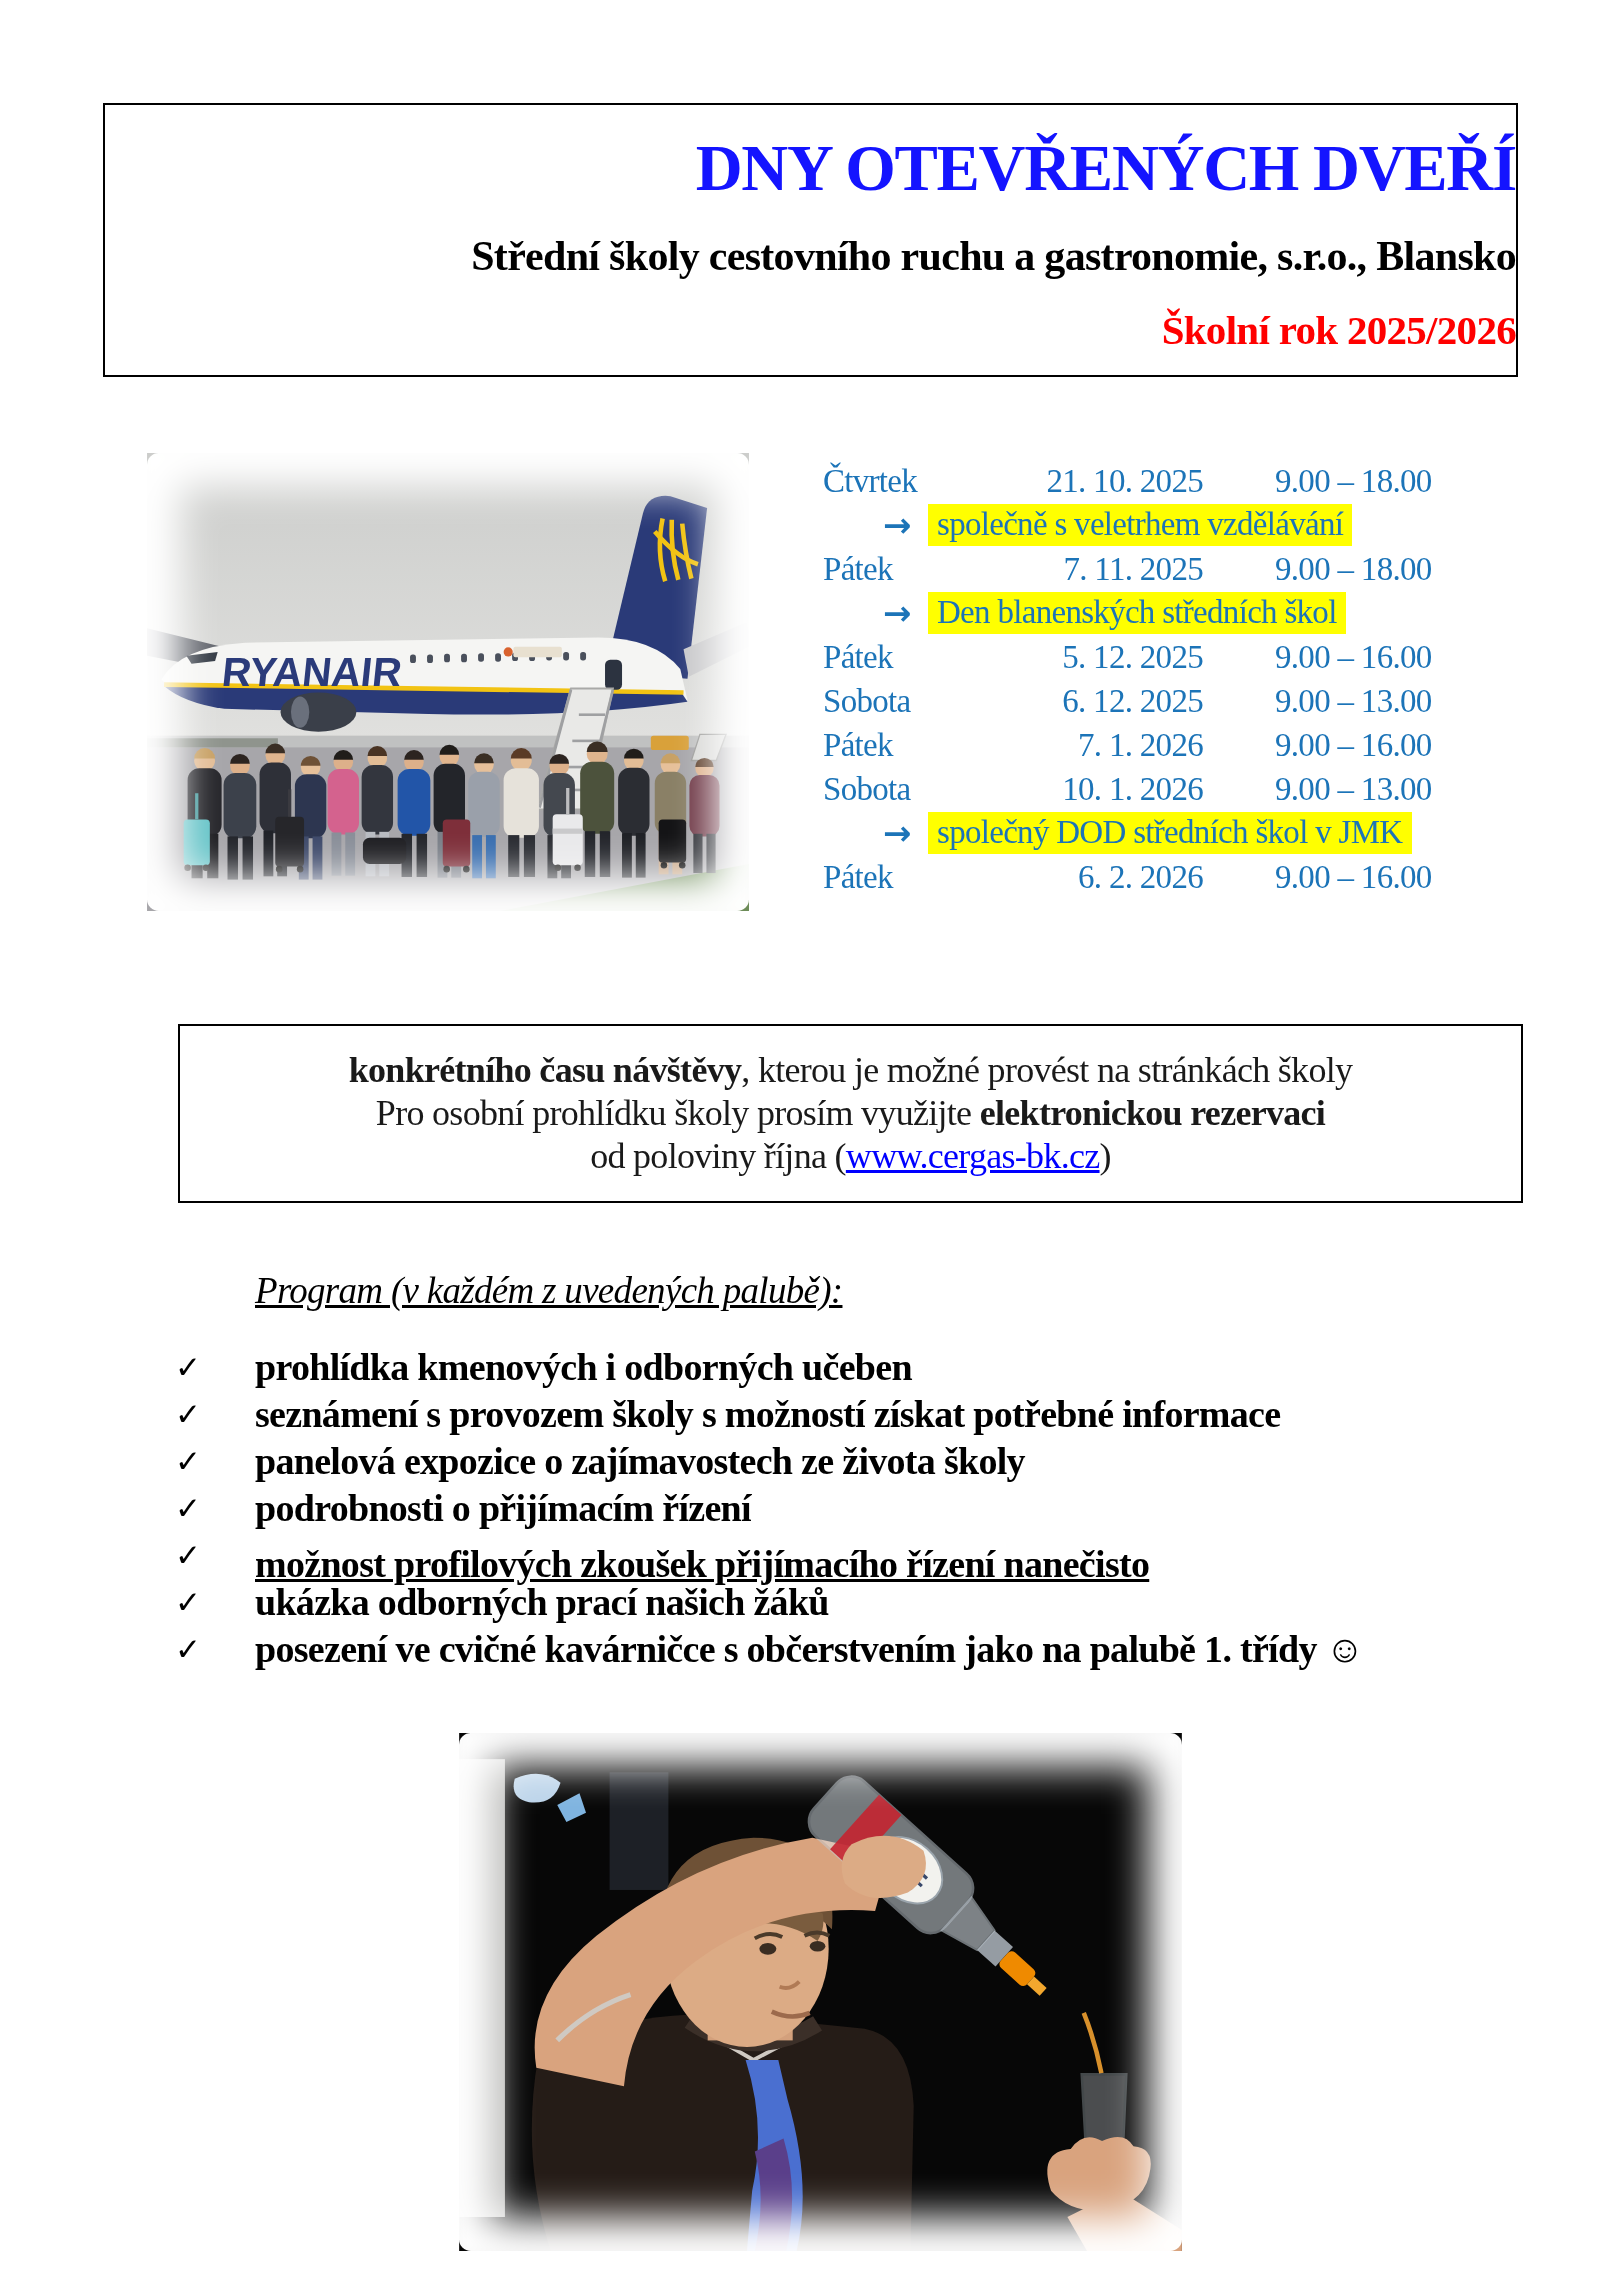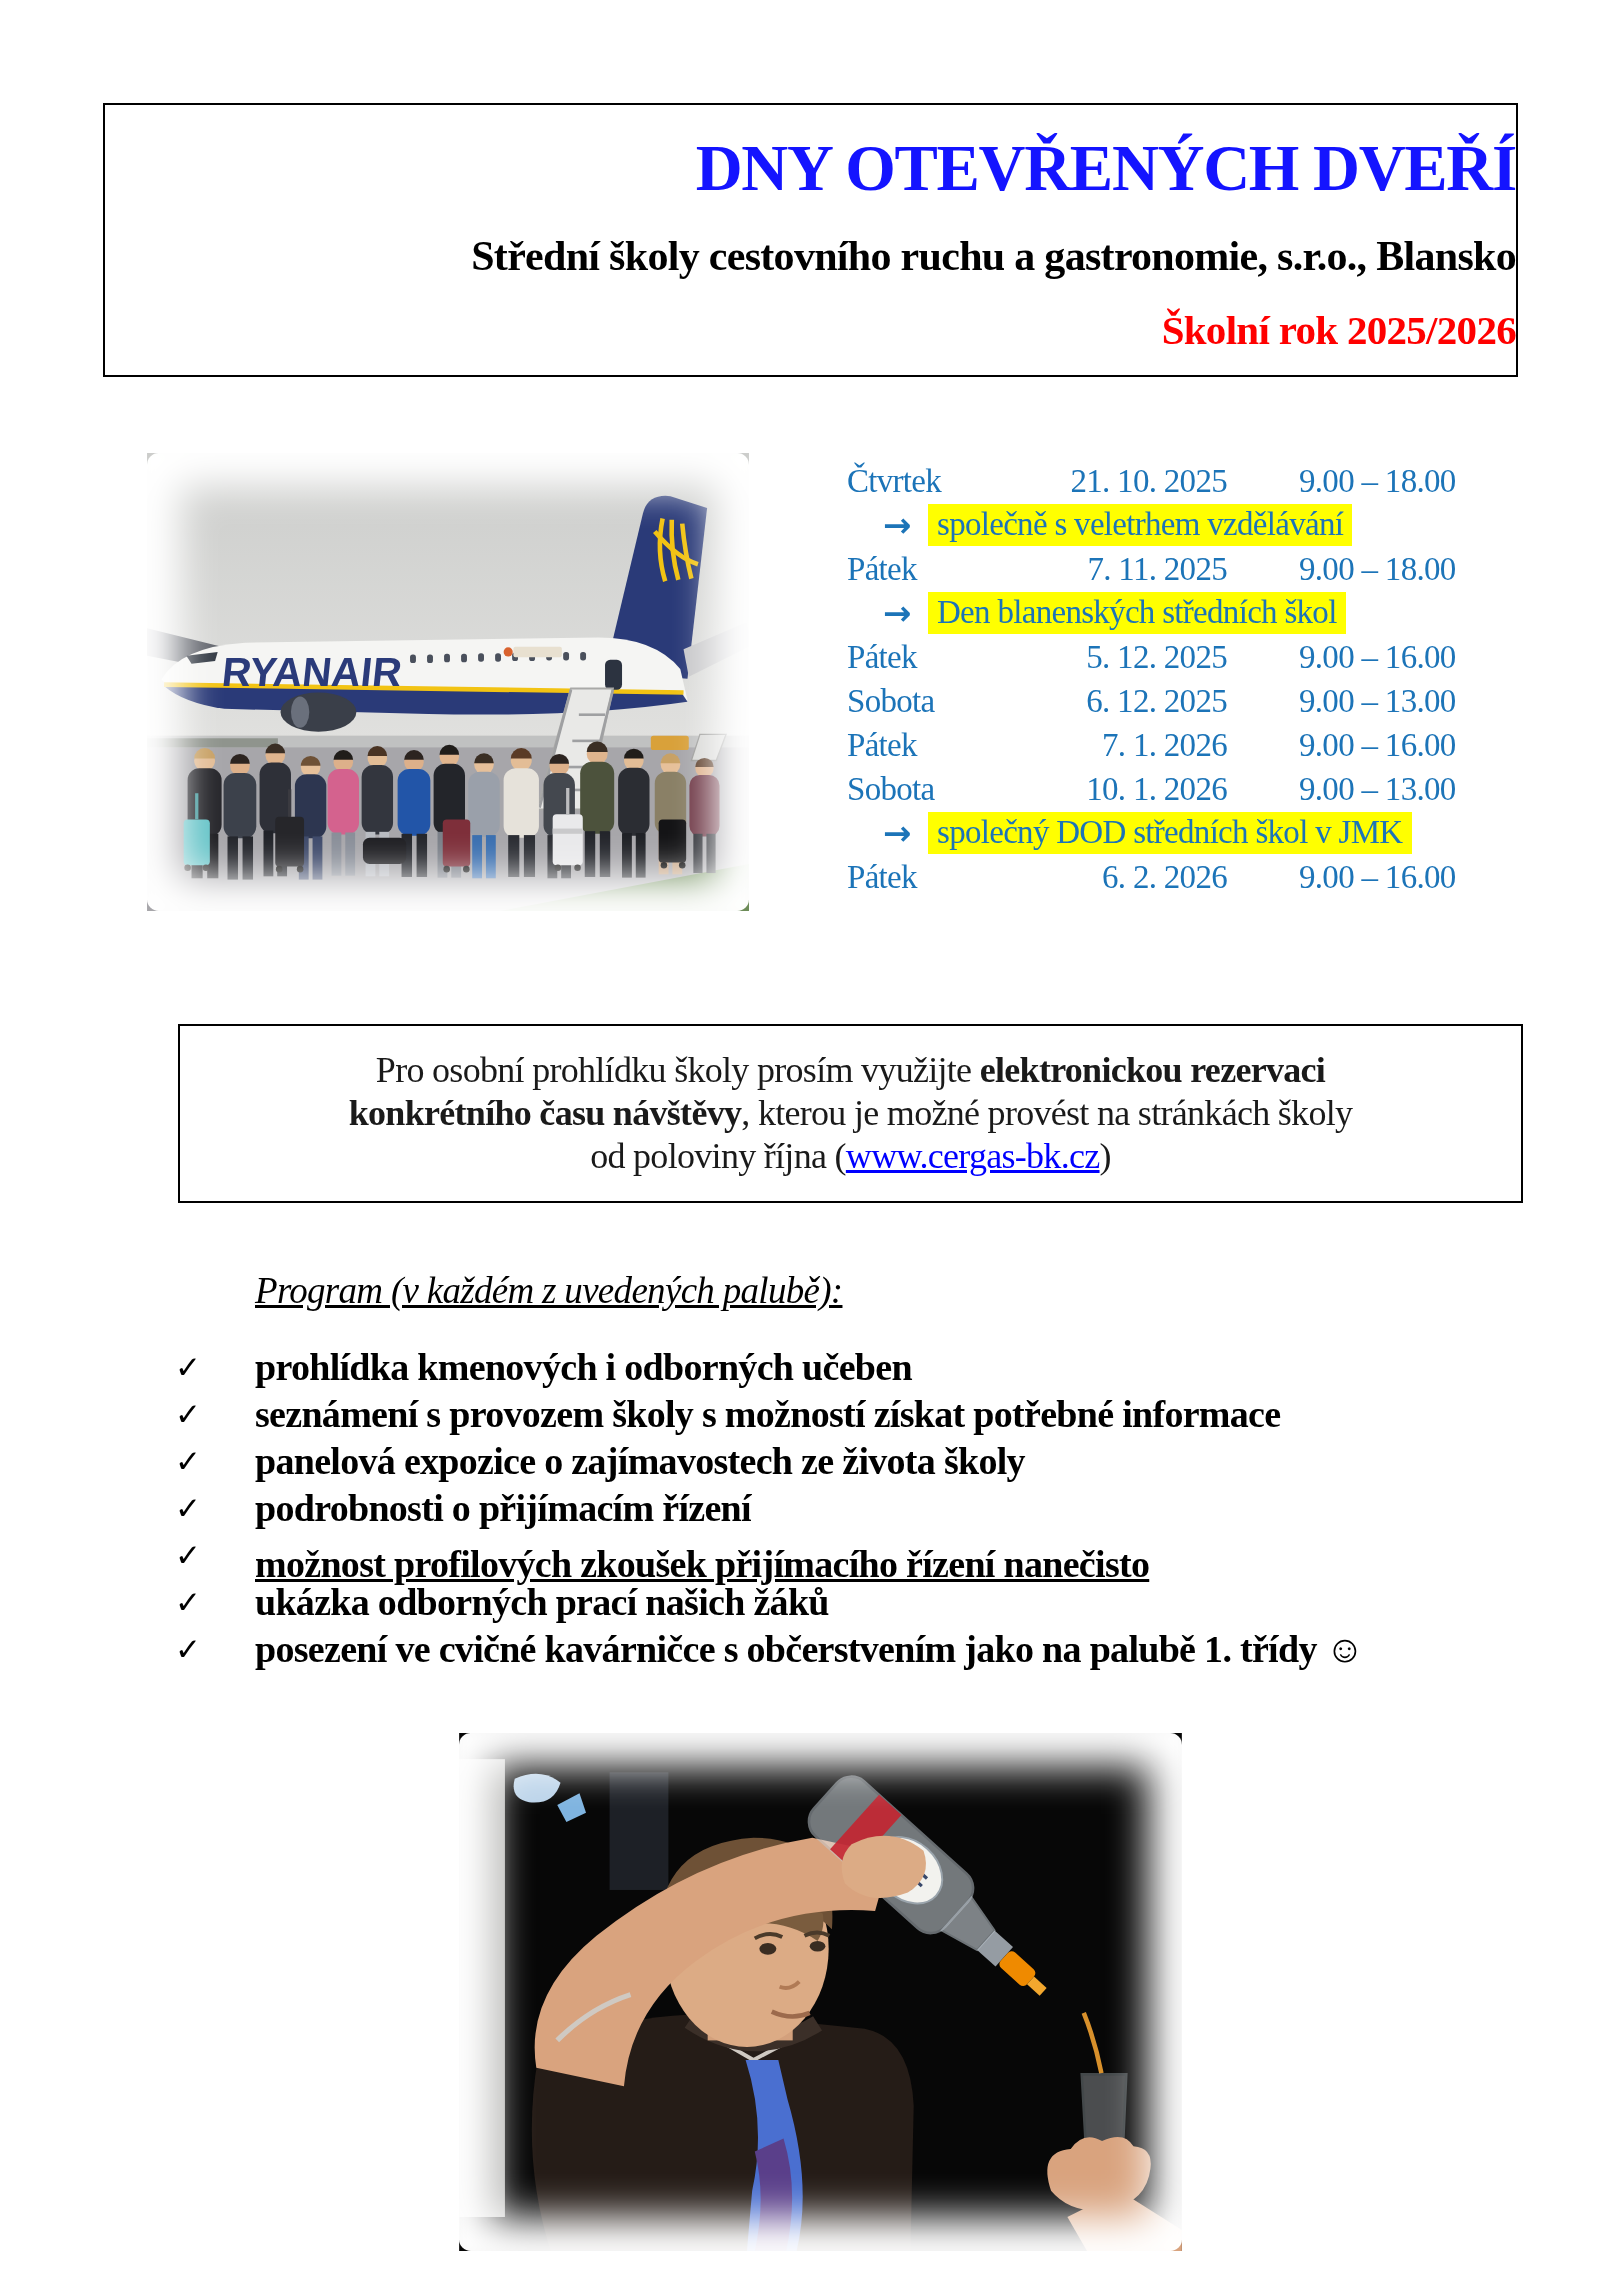--- a/index.html
+++ b/index.html
@@ -15,21 +15,21 @@
   .year{margin-top:24px;font-size:41px;font-weight:bold;color:#FF0000;letter-spacing:-0.7px;}
   
   .photo{position:absolute;overflow:hidden;}
   .photo svg{display:block;}
   .feather{position:absolute;inset:0;pointer-events:none;border-radius:11.8px;
     box-shadow:inset 0 0 39px 34px #ffffff;}
   .photo-top{left:147px;top:453px;width:602px;height:458px;}
   .photo-bottom{left:459px;top:1733px;width:723px;height:518px;}
   
   .sched{position:absolute;left:823px;top:459px;width:698px;color:#1C74B8;font-size:33px;letter-spacing:-0.7px;}
-  .srow{height:44px;display:flex;align-items:center;margin-left:24px;}
+  .srow{height:44px;display:flex;align-items:center;}
   .sday{width:209px;}
   .sdate{width:171px;text-align:right;}
   .stime{margin-left:72px;}
   .snote{height:44px;display:flex;align-items:center;padding-left:60px;}
   .arrow{font-family:"DejaVu Sans","Liberation Sans",sans-serif;font-weight:bold;font-size:34px;margin-right:17px;}
   .hl{background:#FFFF00;padding:2px 9.2px 3.3px 9.2px;white-space:nowrap;}
   
   .resbox{position:absolute;left:178px;top:1024px;width:1345px;height:179px;border:2px solid #000;
     box-sizing:border-box;display:flex;flex-direction:column;justify-content:center;align-items:center;
     font-size:36px;line-height:43px;letter-spacing:-0.7px;color:#1a1a1a;}
@@ -307,22 +307,22 @@
       <span class="hl">společný DOD středních škol v JMK</span>
     </div>
     <div class="srow">
       <span class="sday">Pátek</span>
       <span class="sdate">6. 2. 2026</span>
       <span class="stime">9.00 – 16.00</span>
     </div>
   </div>
 
   <div class="resbox">
+    <div class="resline"><span class="b">konkrétního času návštěvy</span><span>, kterou je možné provést na stránkách školy</span></div>
     <div class="resline"><span>Pro osobní prohlídku školy prosím využijte </span><span class="b">elektronickou rezervaci</span></div>
-    <div class="resline"><span class="b">konkrétního času návštěvy</span><span>, kterou je možné provést na stránkách školy</span></div>
     <div class="resline"><span>od poloviny října (</span><a class="weblink">www.cergas-bk.cz</a><span>)</span></div>
   </div>
 
   <div class="prog-head">Program (v každém z uvedených palubě):</div>
 
   <ul class="checklist">
     <li>
         <span class="chk">✓</span>
         <span class="item-text">prohlídka kmenových i odborných učeben</span>
       </li>

